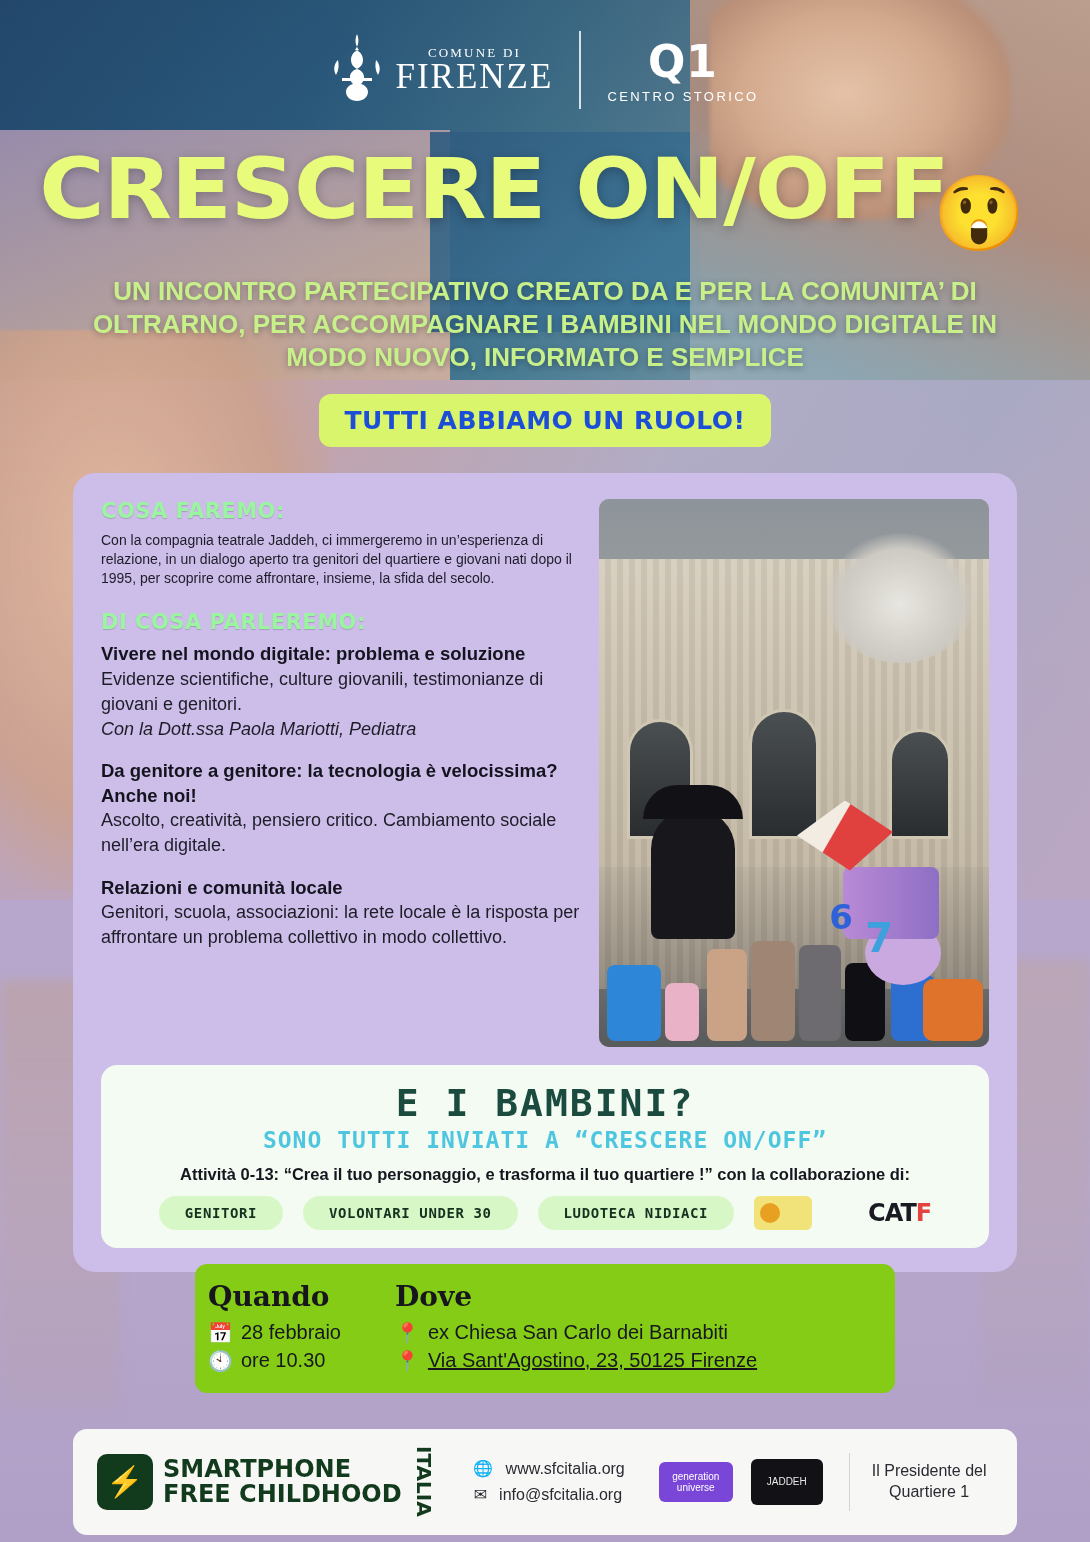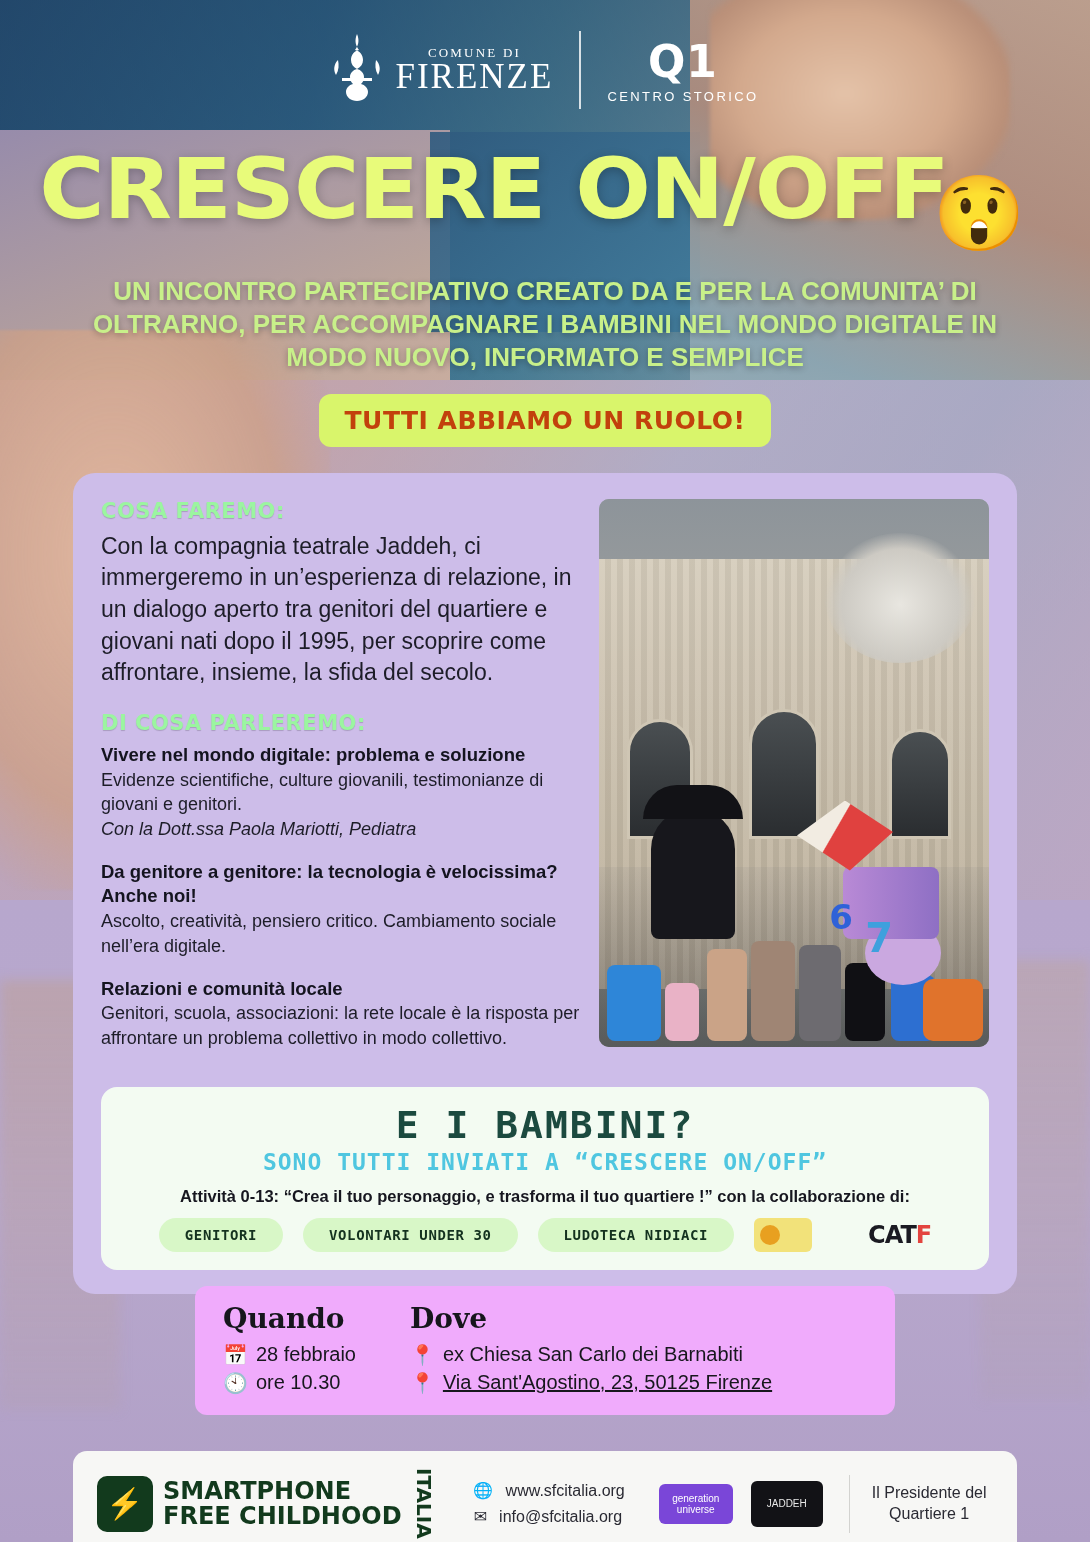--- a/index.html
+++ b/index.html
@@ -86,41 +86,41 @@
     display: inline-block; transform: scaleX(1.06);
   }
   .emoji { font-size: 74px; vertical-align: middle; margin-left: 10px; }
   .subtitle {
     margin: 18px auto 0; max-width: 930px;
     font-size: 26px; line-height: 1.26; color: #c8f08a; font-weight: 600;
     text-shadow: 0 2px 6px rgba(0,0,0,.3);
   }
   .ruolo-badge {
     display: inline-block; margin-top: 20px;
-    background: #d9f56b; color: #c2410c;
+    background: #d9f56b; color: #1d4ed8;
     font-family: "DejaVu Sans", sans-serif; font-weight: 900;
     font-size: 25px; letter-spacing: .5px;
     padding: 12px 26px; border-radius: 12px;
   }
 
   
   .card {
     position: relative; z-index: 3;
     margin: 26px auto 0; width: 944px;
     background: #cdbde9; border-radius: 22px;
     padding: 26px 28px 24px;
   }
   .card-top { display: flex; }
   .col-text { width: 500px; }
   h3.sec {
     font-family: "DejaVu Sans", sans-serif; font-weight: 900;
     font-size: 21px; color: #9bf5a0; letter-spacing: .5px; margin-bottom: 8px;
     text-shadow: 0 1px 1px rgba(0,0,0,.18);
   }
-  .body-p { font-size: 23px; line-height: 1.38; color: #1d1d28; }
+  .body-p { font-size: 14px; line-height: 1.38; color: #1d1d28; }
   .gap { height: 22px; }
   .item { margin-bottom: 18px; }
   .item b { font-size: 18.5px; color: #14141f; display:block; line-height:1.32; }
   .item p { font-size: 18px; line-height: 1.38; color: #1d1d28; }
   .item .it { font-style: italic; font-size: 18px; color:#1d1d28; }
 
   .photo {
     width: 390px; height: 548px; border-radius: 10px; overflow: hidden;
     position: relative;
     background: linear-gradient(180deg,#9fa6ab 0%, #b7b2a8 40%, #8e8f8b 100%);
@@ -185,21 +185,21 @@
     letter-spacing: .6px;
   }
   .logo-bee { width: 58px; height: 34px; background: #f2e27a; border-radius: 6px; position: relative; overflow:hidden; }
   .logo-bee::after { content:""; position:absolute; left: 6px; top:7px; width: 20px; height:20px; background:#e8a020; border-radius:50%; }
   .logo-caf { font-family:"DejaVu Sans", sans-serif; font-weight: 800; font-size: 24px; color:#1a1a22; letter-spacing:-1px;margin-left:36px; }
   .logo-caf span { color:#e3443f; }
 
   
   .whenwhere {
     position: relative; z-index: 3; width: 700px; margin: -8px auto 0;
-    background: #f0abfc; border-radius: 12px; padding: 16px 28px 20px;
+    background: #84cc16; border-radius: 12px; padding: 16px 13px 20px;
     display: flex; gap: 54px;
   }
   .ww-col h3 { font-family:"DejaVu Serif", serif; font-weight: 700; font-size: 28px; color:#16161c; margin-bottom: 8px; }
   .ww-line { font-size: 20px; color:#17171d; display:flex; align-items:center; gap:8px; margin-top: 4px; }
   .ww-underline { text-decoration: underline; }
 
   
   .footer {
     position: relative; z-index: 3; width: 944px; margin: 36px auto 0;
     background: #f7f7f5; border-radius: 14px; height: 106px;

